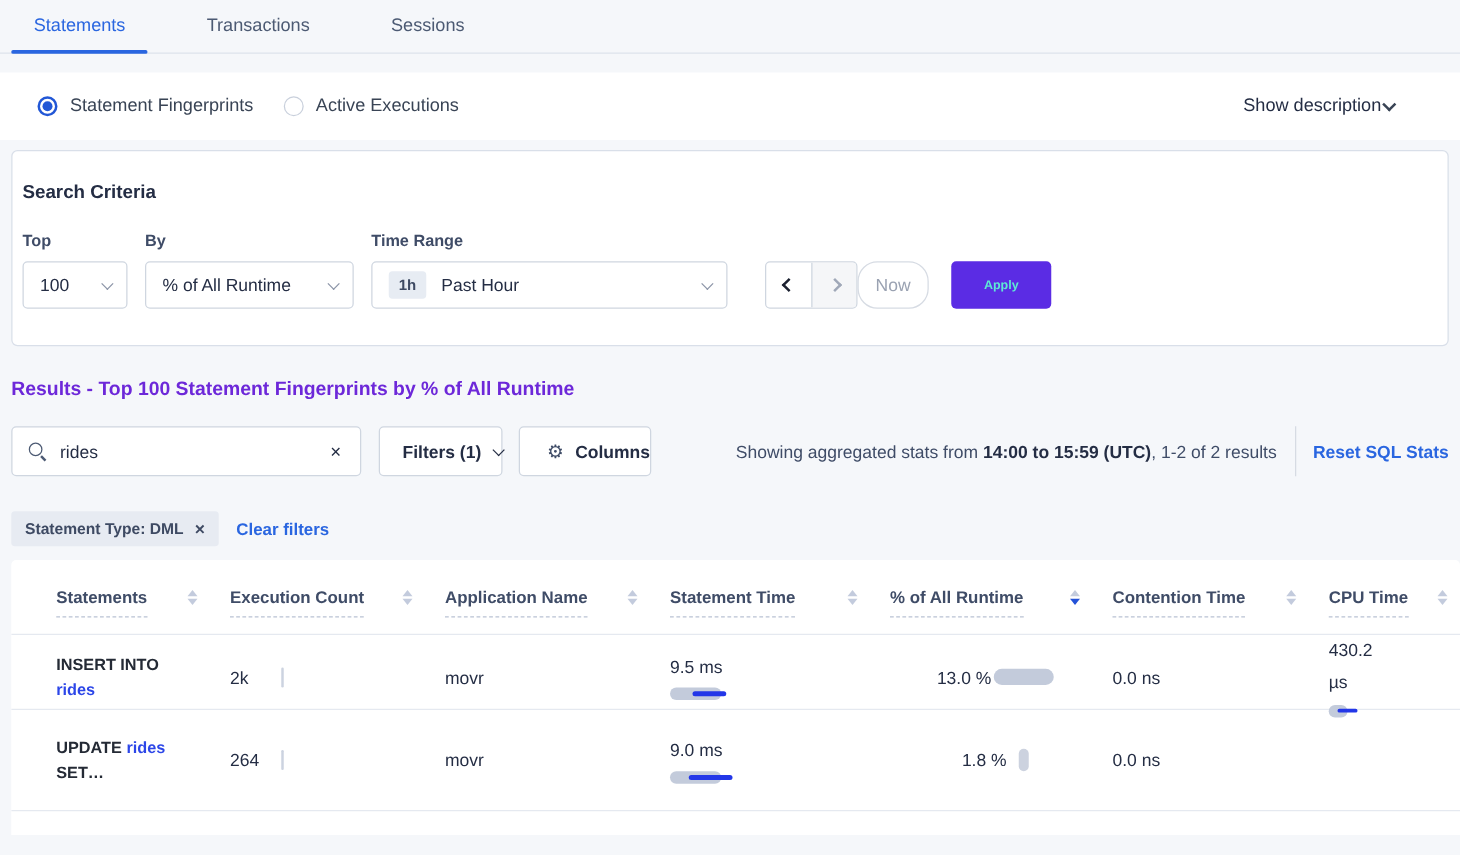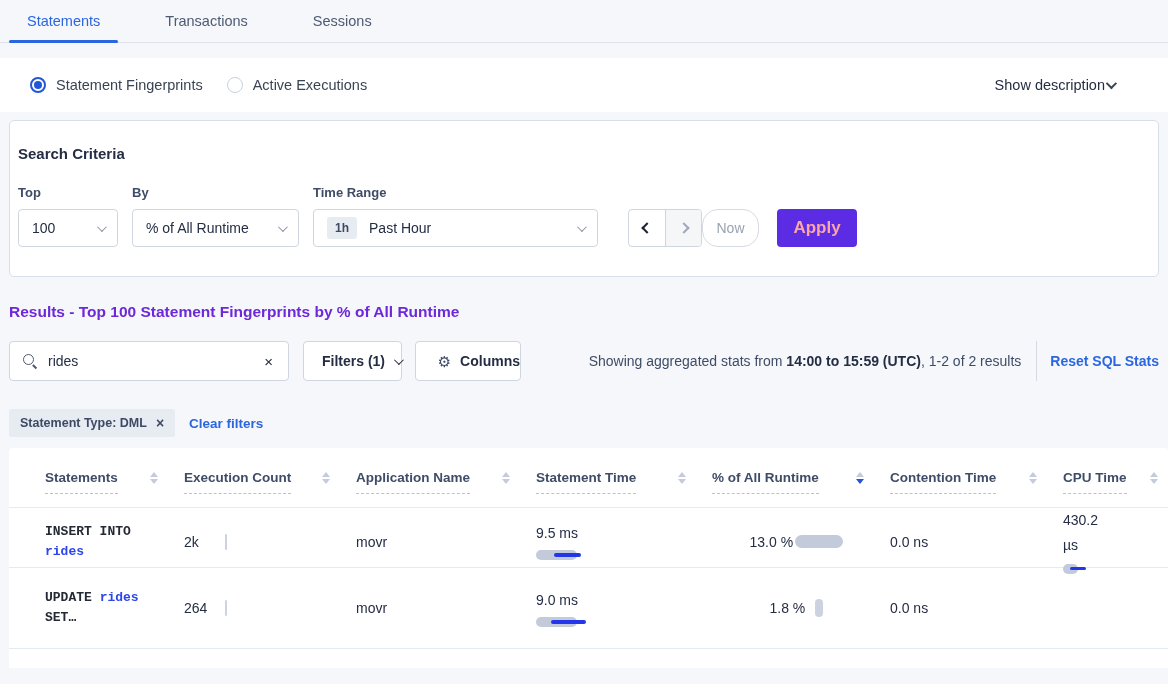--- a/index.html
+++ b/index.html
@@ -23,30 +23,30 @@
   .show-desc { margin-left:auto; display:flex; align-items:center; gap:1px; font-size:14.5px; color:#242d44; padding-right:24px; cursor:pointer; }
   .chev { display:inline-block; width:8px; height:8px; border-right:2px solid #394455; border-bottom:2px solid #394455; transform:rotate(45deg) translateY(-2px); }
   .chev-sm { width:7px; height:7px; border-width:1.5px; border-color:#8a93a6; }
   
   .criteria-panel { margin:8px 9px 0; background:#fff; border:1px solid #d9dfe9; border-radius:5px; padding:24px 8px 29px; }
   .criteria-title { font-size:15px; font-weight:700; color:#242d44; }
   .fields-row { display:flex; margin-top:23px; align-items:flex-end; }
   .field { margin-right:14px; }
   .field-label { display:block; font-size:13px; font-weight:700; color:#3f4c67; margin-bottom:9px; }
   .selectbox { height:38px; border:1px solid #cfd6e0; border-radius:4px; background:#fff; display:flex; align-items:center; justify-content:space-between; padding:0 13px; font-size:14px; color:#242d44; cursor:pointer; }
-  .w-top { width:100px; } .w-by { width:167px; } .w-time { width:285px; }
+  .w-top { width:84px; } .w-by { width:167px; } .w-time { width:285px; }
   .time-left { display:flex; align-items:center; }
   .badge-1h { background:#e7ecf3; border-radius:3px; font-size:12px; font-weight:700; color:#3e4a63; padding:4px 8px; margin-right:12px; }
   .arrow-group { display:flex; margin-left:16px; height:38px; border:1px solid #cfd6e0; border-radius:4px; overflow:hidden; background:#fff; }
   .arrow-btn { width:36px; display:flex; align-items:center; justify-content:center; cursor:pointer; }
   .arrow-btn.disabled { border-left:1px solid #cfd6e0; background:#f5f6f8; cursor:default; }
   .chev-left { width:8px; height:8px; border-left:2.5px solid #1c2130; border-bottom:2.5px solid #1c2130; transform:rotate(45deg); }
   .chev-right { width:8px; height:8px; border-right:2.5px solid #a0a8b8; border-top:2.5px solid #a0a8b8; transform:rotate(45deg); }
   .now-btn { width:57px; height:38px; border:1px solid #d6dbe3; border-radius:16px; background:#fff; color:#9aa2b2; font-size:14px; display:flex; align-items:center; justify-content:center; cursor:pointer; }
-  .apply-btn { margin-left:18px; width:80px; height:38px; background:#5b2ce4; border:none; border-radius:4px; color:#fca5a5; font-weight:700; font-size:17px; display:flex; align-items:center; justify-content:center; cursor:pointer; }
+  .apply-btn { margin-left:18px; width:80px; height:38px; background:#5b2ce4; border:none; border-radius:4px; color:#5eead4; font-weight:700; font-size:10px; display:flex; align-items:center; justify-content:center; cursor:pointer; }
   
   .results-heading { margin:26px 0 0 9px; font-size:15.5px; font-weight:700; color:#6d28d9; }
   .controls-row { display:flex; align-items:center; margin:20px 9px 0 9px; }
   .search-box { width:280px; height:40px; border:1px solid #cfd6e0; border-radius:4px; background:#fff; display:flex; align-items:center; padding:0 13px; }
   .mag { position:relative; width:15px; height:15px; flex:none; }
   .mag::before { content:""; position:absolute; left:0; top:0; width:9px; height:9px; border:1.6px solid #4c5a73; border-radius:50%; }
   .mag::after { content:""; position:absolute; left:10px; top:10px; width:5px; height:1.6px; background:#4c5a73; transform:rotate(45deg); transform-origin:left center; }
   .search-input { border:none; outline:none; flex:1; font-size:14px; color:#242d44; margin-left:10px; font-family:inherit; background:transparent; }
   .clear-x { color:#242d44; font-size:15px; cursor:pointer; padding:0 2px; }
   .btn { height:40px; border:1px solid #cfd6e0; border-radius:4px; background:#fff; font-size:14px; font-weight:600; color:#242d44; display:flex; align-items:center; justify-content:flex-end; gap:9px; cursor:pointer; }
@@ -69,21 +69,21 @@
   .th:first-child { padding-left:36px; }
   .th:last-child { padding-right:10px; }
   .th-label { border-bottom:1px dashed #b9c2d3; padding-bottom:8px; margin-bottom:-8px; }
   .sort { display:flex; flex-direction:column; gap:2px; }
   .sort-up { width:0; height:0; border-left:4px solid transparent; border-right:4px solid transparent; border-bottom:5px solid #c3cbdd; }
   .sort-down { width:0; height:0; border-left:4px solid transparent; border-right:4px solid transparent; border-top:5px solid #c3cbdd; }
   .sort-down.active { border-top-color:#2452d8; }
   .trow { border-bottom:1px solid #e5e9f0; }
   .trow1 { height:60px; } .trow2 { height:81px; }
   .td { display:flex; flex-direction:column; justify-content:center; font-size:14px; color:#242d44; padding-right:10px; }
-  .td-stmt { padding-left:36px; font-family:Liberation Mono, monospace; font-size:13px; line-height:20px; color:#242a35; font-weight:700; }
+  .td-stmt { padding-left:36px; font-family:Liberation Sans, sans-serif; font-size:13px; line-height:20px; color:#242a35; font-weight:700; }
   .stmt-link { color:#2c46e8; text-decoration:none; cursor:pointer; }
   .td-exec { position:relative; }
   .exec-tick { position:absolute; left:41px; top:50%; transform:translateY(-50%); width:2px; height:16px; background:#ccd3e0; border-radius:1px; }
   .num-line { line-height:22px; }
   .bar-wrap { position:relative; height:11px; margin-top:6px; }
   .bar-gray { position:absolute; left:0; top:0; background:#c3cbdb; border-radius:5px; }
   .bar-blue { position:absolute; background:#2337e8; border-radius:2px; }
   .st1-g { width:41px; height:10px; } .st1-b { width:27px; height:4px; left:18px; top:3px; }
   .st2-g { width:41px; height:10px; } .st2-b { width:35px; height:4px; left:15px; top:3px; }
   .td-pct { flex-direction:row; align-items:center; }

